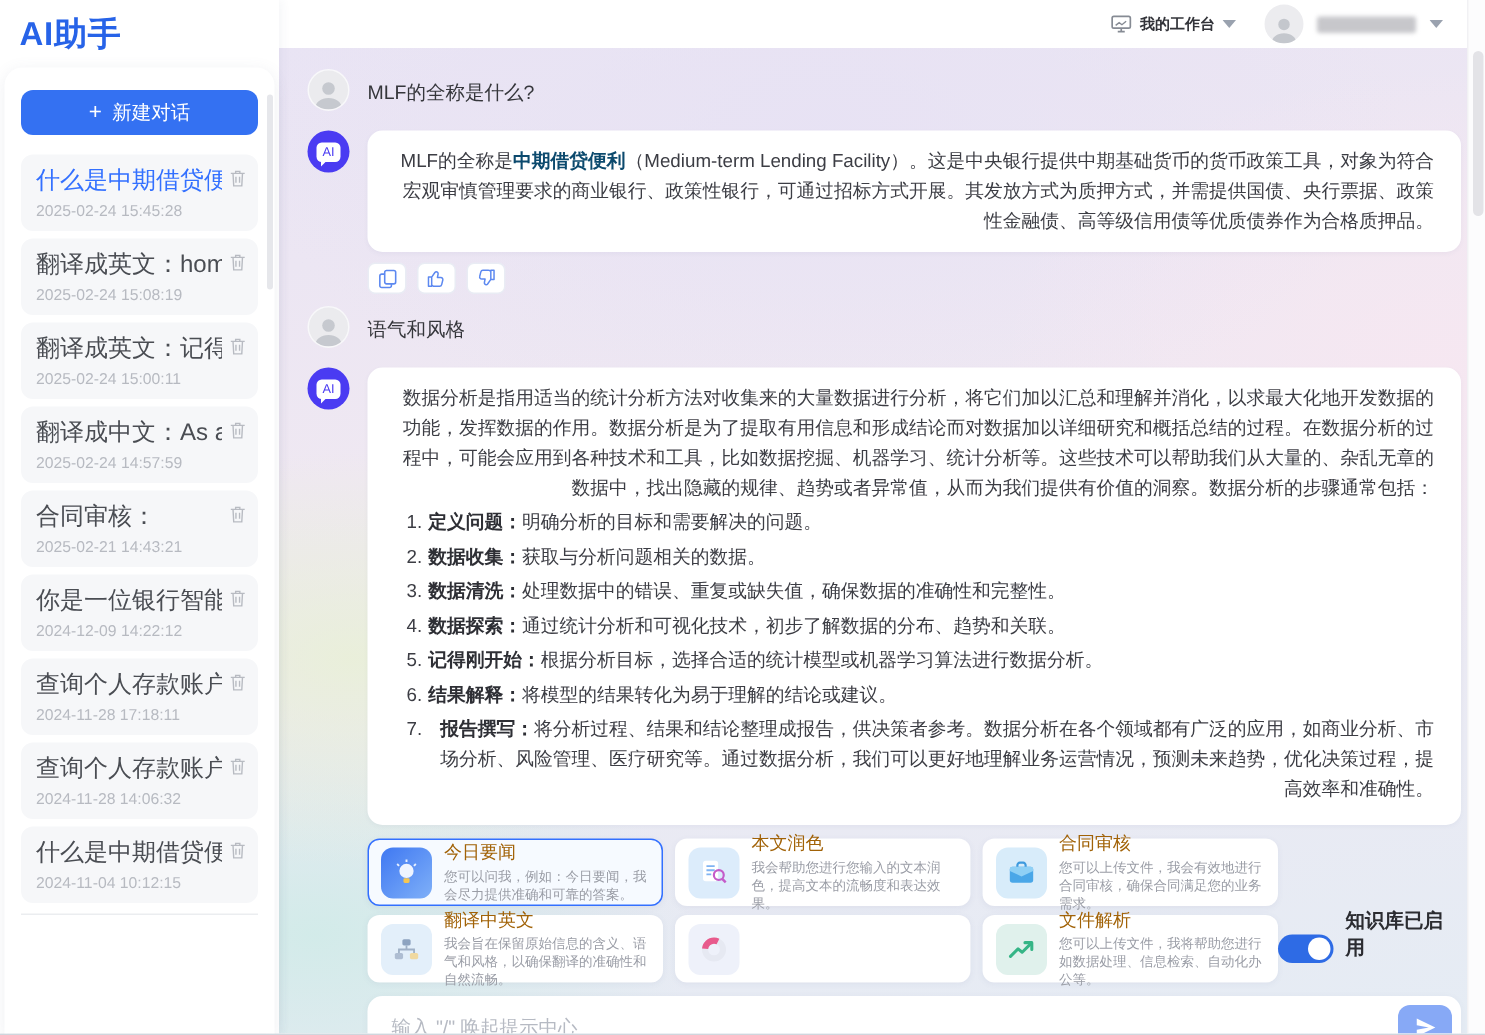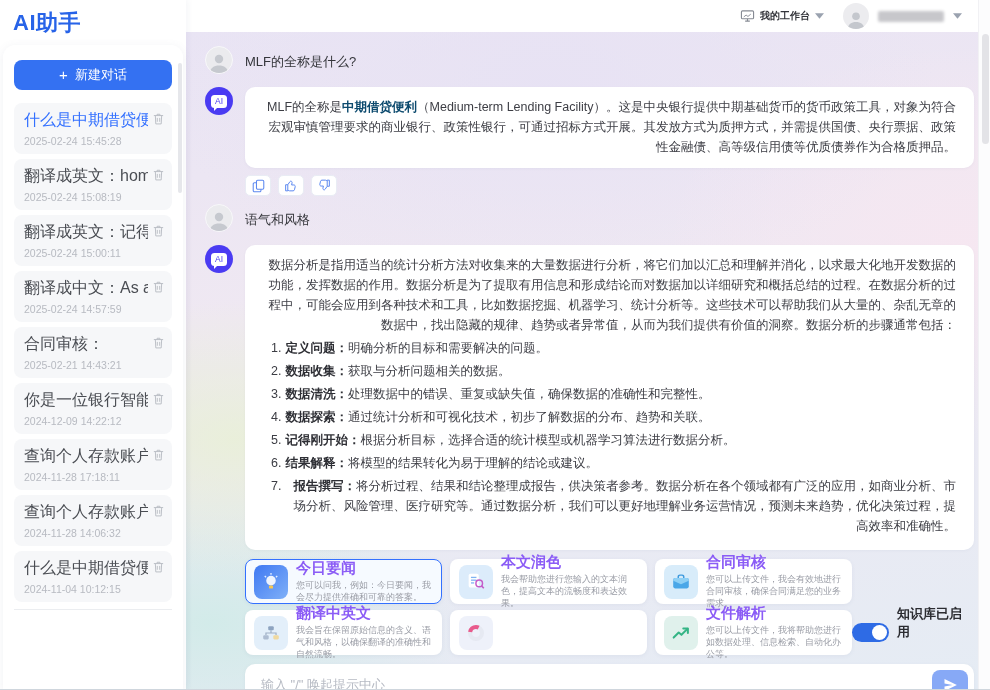--- a/index.html
+++ b/index.html
@@ -60,21 +60,21 @@
   
   .grid-zone { display:flex; margin:9px 0 0 40px; }
   .fgrid { display:grid; grid-template-columns:repeat(3,197px); gap:6px 8px; }
   .fcard { height:45px; background:#fff; border:1px solid rgba(255,255,255,.8); border-radius:8px; display:flex; align-items:center; gap:8px; padding:5px 8px; box-shadow:0 1px 4px rgba(90,100,140,.07); cursor:pointer; }
   .fcard.active { border:1px solid #3370ff; background:#f6faff; }
   .ficon { width:34px; height:34px; border-radius:8px; flex:none; display:flex; align-items:center; justify-content:center; }
   .ficon.blue-grad { background:linear-gradient(135deg,#3f78f2,#7fb0f8); }
   .ficon.lt1 { background:#dcecfb; } .ficon.lt2 { background:#d8ecfa; } .ficon.lt3 { background:#e3effa; }
   .ficon.lt4 { background:#eef1fa; } .ficon.lt5 { background:#e0f1ec; }
   .ftext { min-width:0; }
-  .ftitle { font-size:15px; font-weight:700; color:#8b5cf6; margin-bottom:2px; }
+  .ftitle { font-size:12px; font-weight:400; color:#a16207; margin-bottom:2px; }
   .fdesc { font-size:9px; color:#9a9da6; line-height:1.32; }
 
   .toggle-zone { flex:1; display:flex; align-items:flex-end; justify-content:flex-end; gap:8px; padding-bottom:13px; }
   .switch { width:37px; height:19px; border-radius:10px; background:#2e6be5; position:relative; cursor:pointer; flex:none; }
   .switch::after { content:""; position:absolute; right:2px; top:2px; width:15px; height:15px; background:#fff; border-radius:50%; }
   .toggle-label { font-size:13px; font-weight:700; color:#2b2c31; margin-bottom:1px; }
 
   
   .composer { margin:9px 0 0 40px; height:42px; background:#fff; border-radius:10px; display:flex; align-items:center; padding:0 6px 0 16px; box-shadow:0 1px 4px rgba(90,100,140,.06); }
   .placeholder { font-size:13px; color:#b6bac3; }

